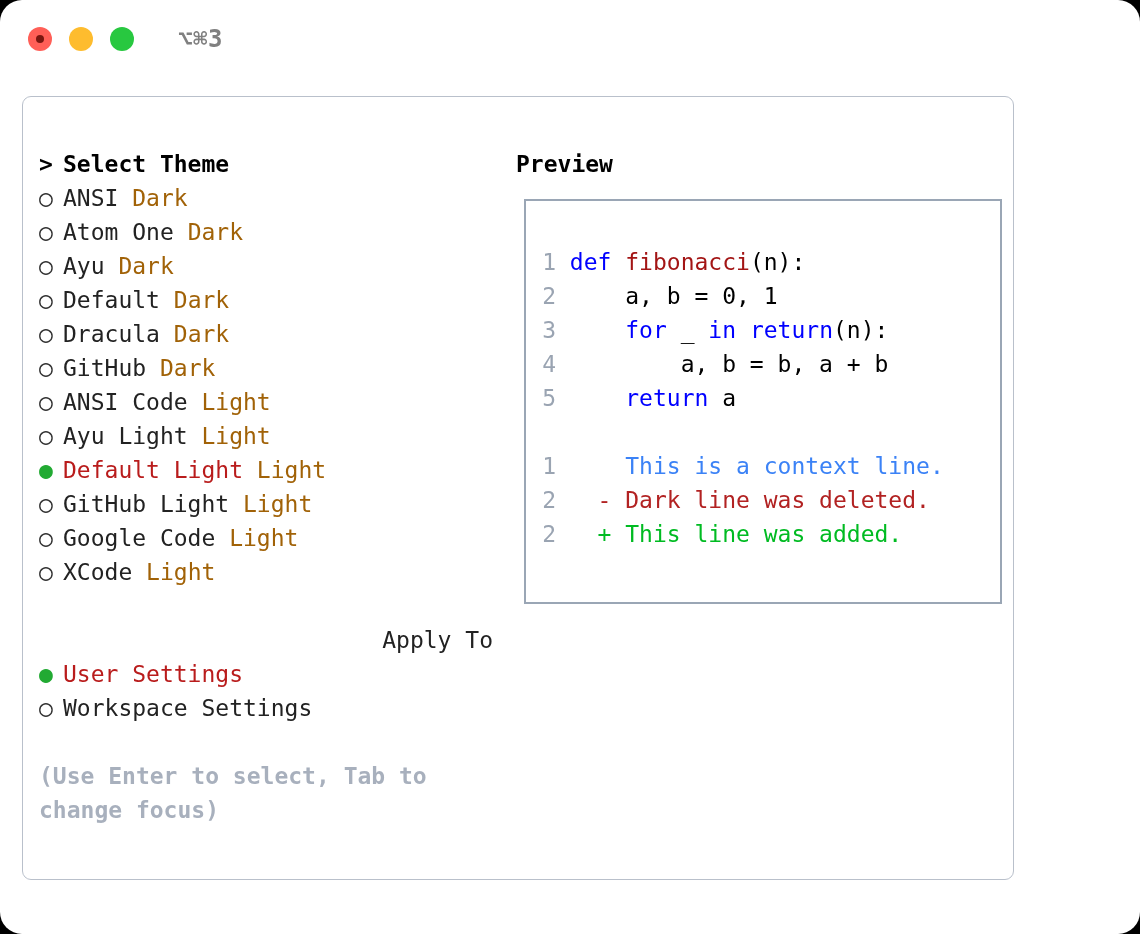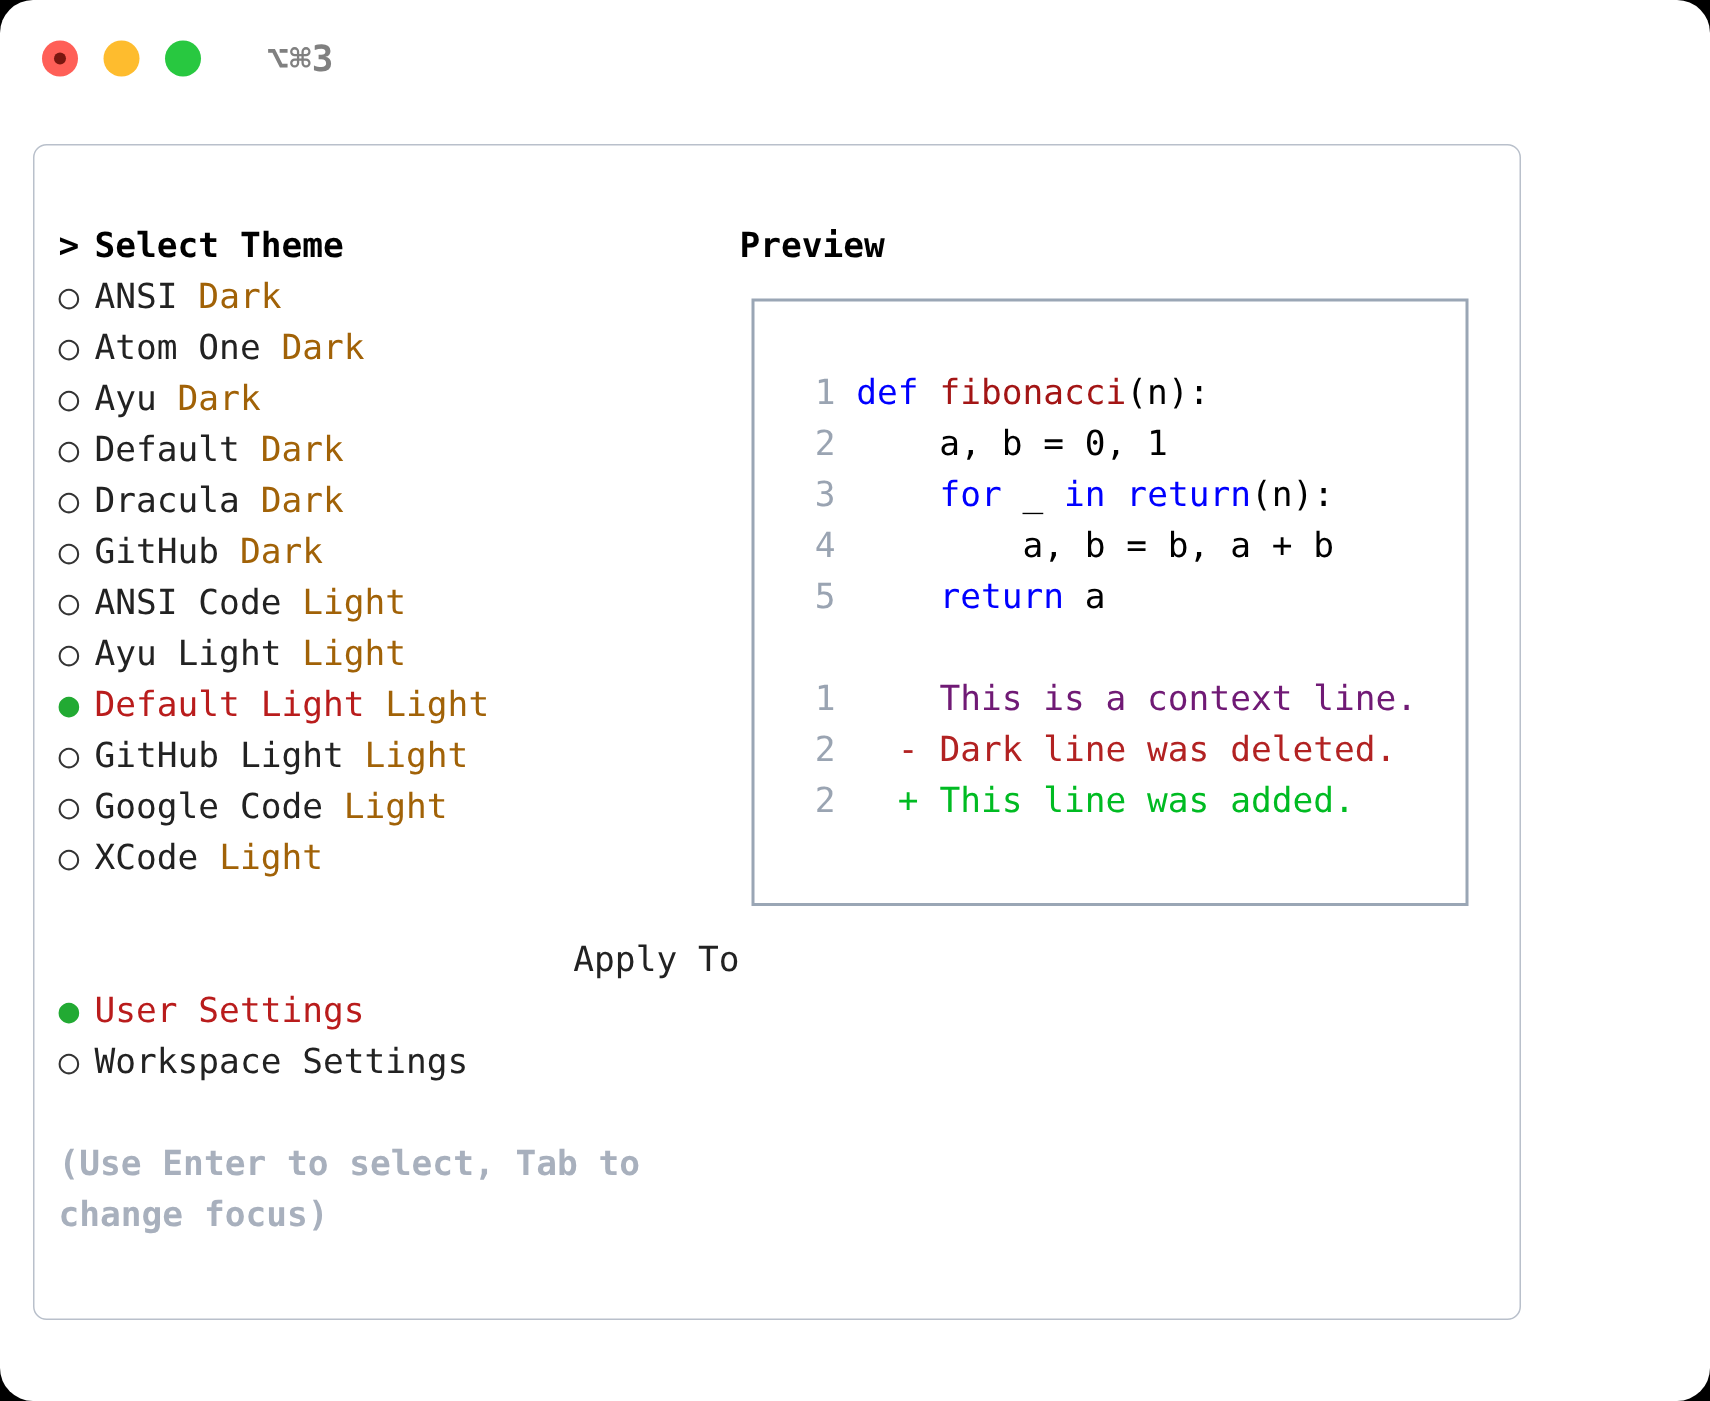--- a/index.html
+++ b/index.html
@@ -71,20 +71,21 @@
     border: 1px solid #b9c0cb;
     border-radius: 9px;
     background: #ffffff;
   }
 
   #content {
     position: absolute;
     left: 0; top: 0;
     width: 100%; height: 100%;
     display: flex;
+    gap: 23px;
   }
 
   
   #left-pane {
     width: 470px;
     padding: 50px 0 0 16px;
   }
 
   .row {
     height: 34px;
@@ -135,42 +136,42 @@
     margin-left: 0;
   }
 
   #preview-box {
     margin-top: 18px;
     margin-left: 8px;
     width: 478px;
     height: 405px;
     border: 2px solid #9aa6b5;
     background: #ffffff;
-    padding: 44px 0 0 28px;
+    padding: 44px 0 0 4px;
   }
 
   .code-line {
     font-size: 23px;
     line-height: 34px;
     white-space: pre;
     color: #000000;
   }
 
   .ln {
     display: inline-block;
     width: 26px;
     text-align: right;
     color: #9aa4b2;
   }
 
   .kw   { color: #0000ff; }
   .fn   { color: #a31515; }
   .plain{ color: #000000; }
 
-  .diff-ctx { color: #701a75; }
+  .diff-ctx { color: #3b82f6; }
   .diff-del { color: #b22222; }
   .diff-add { color: #00bb22; }
 </style>
 </head>
 <body>
 
 <div id="screen">
 
   <div id="titlebar">
     <div class="lights">

